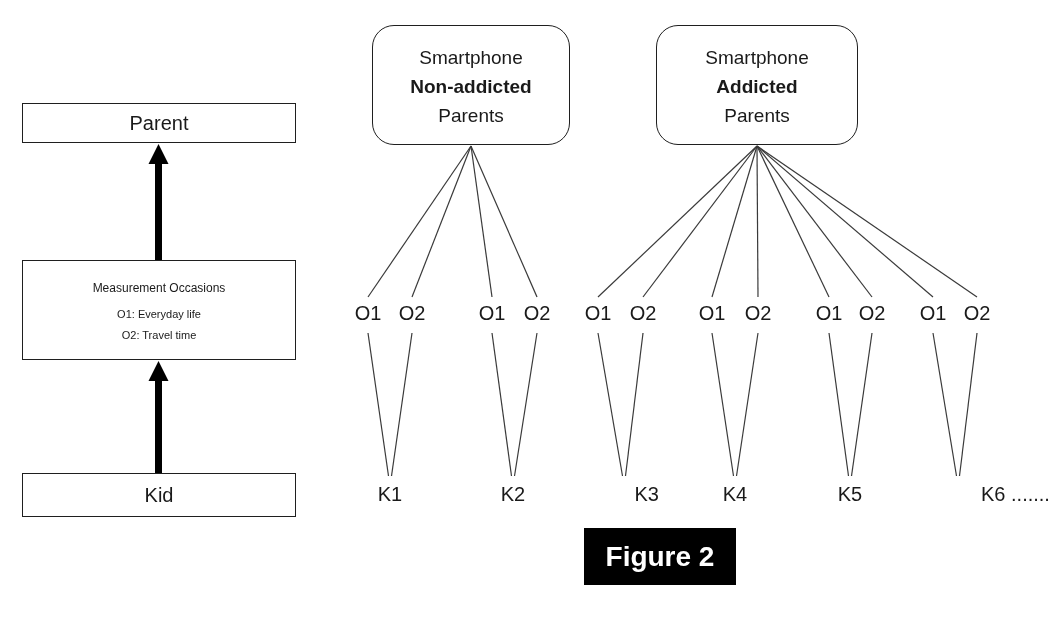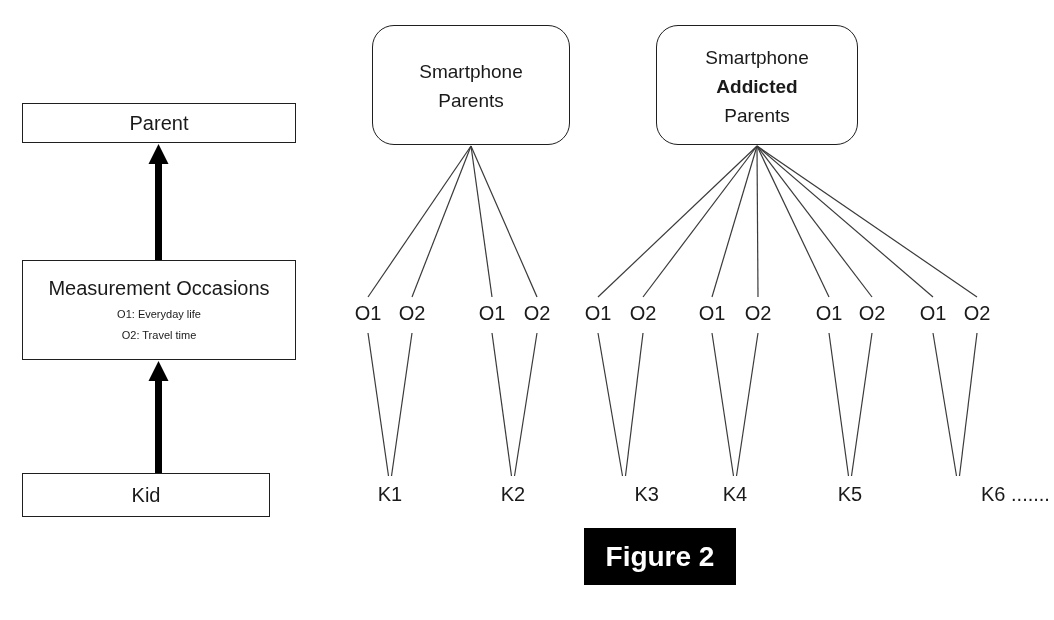--- a/index.html
+++ b/index.html
@@ -7,22 +7,22 @@
     position:relative;width:1054px;height:620px;background:#ffffff;overflow:hidden;
     font-family:"Liberation Sans",sans-serif;color:#1a1a1a;
   }
   #connector-svg{position:absolute;left:0;top:0;width:1054px;height:620px;}
   .box{position:absolute;box-sizing:border-box;border:1.6px solid #1f1f1f;background:#ffffff;
        display:flex;flex-direction:column;align-items:center;justify-content:center;text-align:center;}
   .rect{border-radius:0;}
   .rounded{border-radius:22px;border-width:1.4px;}
   .box-parent{left:22px;top:103px;width:274px;height:40px;font-size:20px;}
   .box-measure{left:22px;top:260px;width:274px;height:100px;}
-  .box-kid{left:22px;top:473px;width:248px;height:44px;font-size:20px;}
-  .measure-title{font-size:20px;line-height:26px;margin-bottom:3px;}
+  .box-kid{left:22px;top:473px;width:274px;height:44px;font-size:20px;}
+  .measure-title{font-size:12px;line-height:26px;margin-bottom:3px;}
   .measure-sub{font-size:11px;line-height:21px;}
   .group-box{top:25px;height:120px;font-size:19px;line-height:29px;padding-top:2px;}
   .group-box .bold{font-weight:bold;}
   .gb-0{left:372px;width:198px;}
   .gb-1{left:656px;width:202px;}
   .o-label{position:absolute;width:44px;top:300px;text-align:center;font-size:20px;line-height:26px;}
   .k-label{position:absolute;width:70px;top:481px;text-align:center;font-size:20px;line-height:26px;white-space:nowrap;}
   .k-label.left-anchored{text-align:left;width:auto;}
   .figure-label{position:absolute;left:558px;top:528px;width:152px;height:57px;background:#000000;
     color:#ffffff;font-weight:bold;font-size:28px;display:flex;align-items:center;justify-content:center;margin-left:26px;}
@@ -72,20 +72,21 @@
     <div class="measure-sub">O1: Everyday life</div>
     <div class="measure-sub">O2: Travel time</div>
   </div>
 
   <div class="box rect box-kid">
     <span>Kid</span>
   </div>
 
   <div class="box rounded group-box gb-0">
     <div>Smartphone</div>
+    <div class="bold">Non-addicted</div>
     <div>Parents</div>
   </div>
 
   <div class="box rounded group-box gb-1">
     <div>Smartphone</div>
     <div class="bold">Addicted</div>
     <div>Parents</div>
   </div>
 
   <div class="figure-label">

